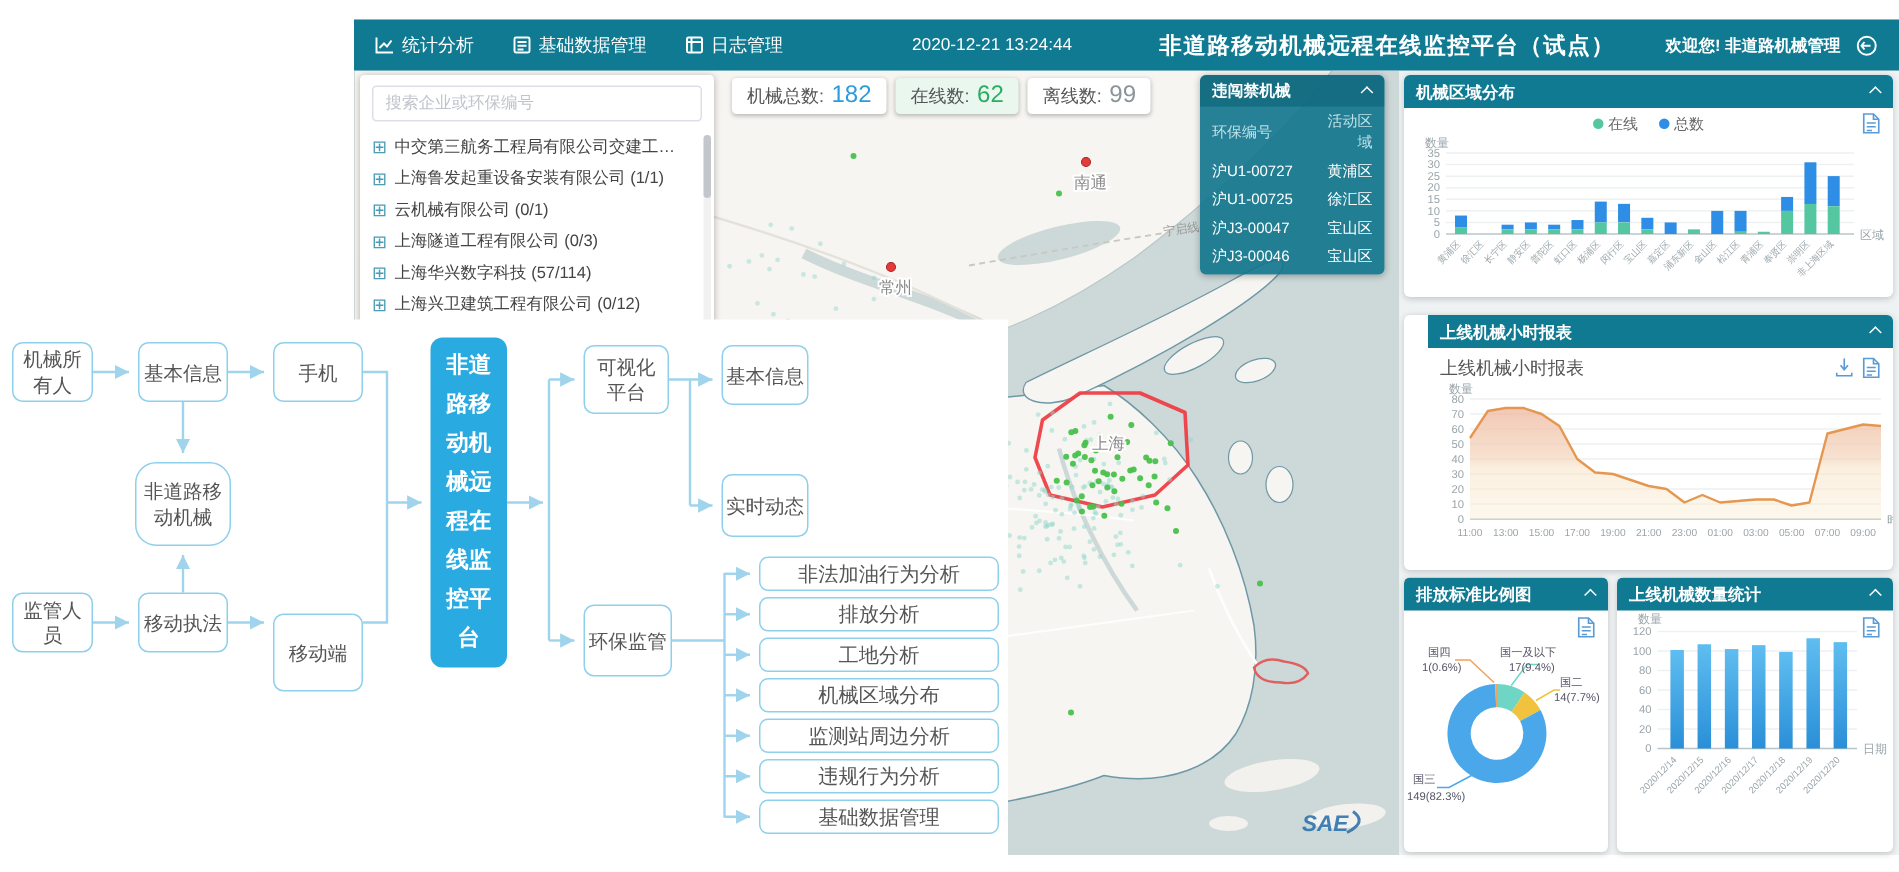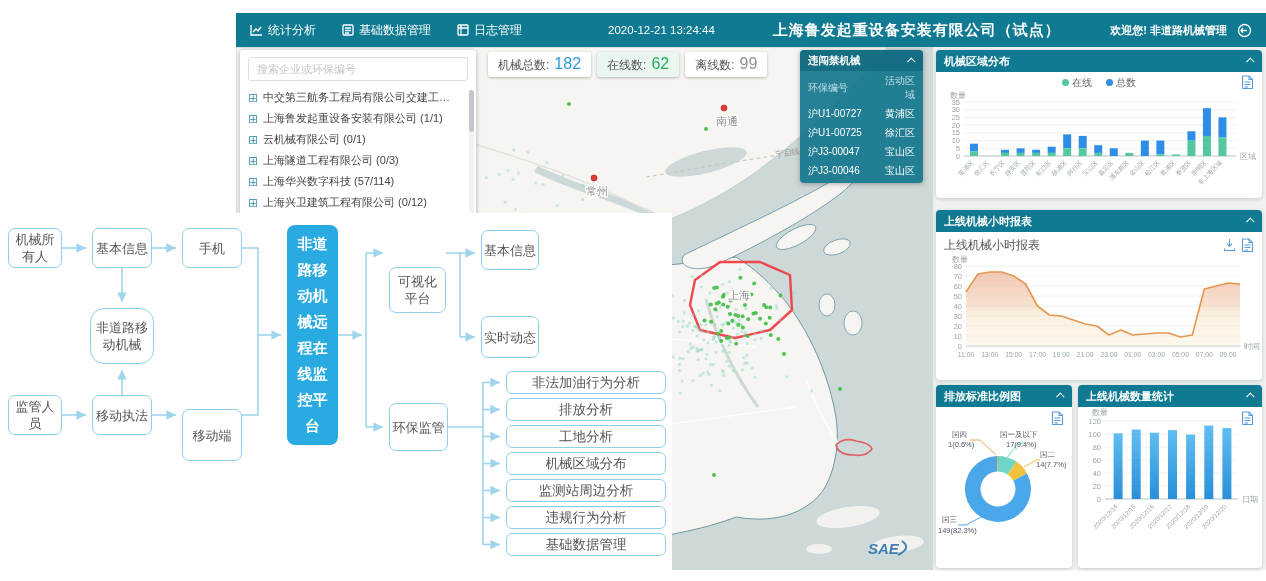--- a/index.html
+++ b/index.html
@@ -46,21 +46,21 @@
   #restrictedPanel .panel-hdr { background:rgba(10,95,116,.55); height:21px; font-size:10.5px; }
   #restrictedPanel table { width:100%; border-collapse:collapse; font-size:10px; }
   #restrictedPanel th { color:#bfe0e8; font-weight:normal; text-align:left; padding:3px 8px 2px 8px; }
   #restrictedPanel th:last-child, #restrictedPanel td:last-child { text-align:right; }
   #restrictedPanel td { padding:2.5px 8px; white-space:nowrap; }
 
   
   #rightCol { position:absolute; left:697px; top:34px; width:333px; height:523px; background:#eef2f3; z-index:10; }
   .rpanel { position:absolute; background:#fff; border-radius:4px; box-shadow:0 1px 4px rgba(0,0,0,.18); overflow:hidden; }
   #p1 { left:3px; top:3px;   width:326px; height:148px; }
-  #p2 { left:3px; top:163px; width:326px; height:170px; }
+  #p2 { left:3px; top:163px; width:326px; height:170px;padding-left:16px; }
   #p3 { left:3px; top:338px; width:136px; height:183px; }
   #p4 { left:145px; top:338px; width:184px; height:183px; }
   .rbody { position:relative; }
   .legend { display:flex; justify-content:center; gap:14px; font-size:10px; color:#666; padding-top:4px; height:18px; align-items:center; }
   .legend .dot { width:7px; height:7px; border-radius:50%; display:inline-block; margin-right:3px; }
   .picon { position:absolute; cursor:pointer; display:flex; }
   .sub-title { font-size:12px; color:#555; padding:5px 0 0 8px; }
 
   
   #flow { position:absolute; left:0; top:213px; width:672px; height:368px; background:#fff; z-index:50; }
@@ -99,21 +99,21 @@
           <span>
             <svg width="12" height="12" viewBox="0 0 12 12">
               <rect x="1" y="1" width="10" height="10" rx="1" stroke="#fff" stroke-width="1.3" fill="none"></rect>
               <path d="M4,1 V11 M1,4 H11" stroke="#fff" stroke-width="1.3" fill="none"></path>
             </svg>
           </span>
           <span>日志管理</span>
         </div>
       </div>
     <span id="hdrTime">2020-12-21 13:24:44</span>
-    <span id="hdrTitle">上海鲁发起重设备安装有限公司（试点）</span>
+    <span id="hdrTitle">非道路移动机械远程在线监控平台（试点）</span>
     <span id="hdrWelcome">欢迎您! 非道路机械管理</span>
     <span id="logoutIcon">
         <svg width="15" height="15" viewBox="0 0 15 15">
           <circle cx="7.5" cy="7.5" r="6" stroke="#fff" stroke-width="1.3" fill="none"></circle>
           <path d="M4,7.5 H10 M6,5 L4,7.5 L6,10" stroke="#fff" stroke-width="1.3" fill="none"></path>
         </svg>
       </span>
   </div>
 
   <div id="mapWrap">
@@ -762,21 +762,21 @@
   </svg>
 
   <div class="fbox" style="left:8px;top:15px;width:54px;height:40px;">机械所有人</div>
   <div class="fbox" style="left:92px;top:15px;width:60px;height:40px;">基本信息</div>
   <div class="fbox" style="left:182px;top:15px;width:60px;height:40px;">手机</div>
   <div class="fbox" id="fb-nrmm" style="left:90px;top:95px;width:64px;height:56px;">非道路移动机械</div>
   <div class="fbox" style="left:8px;top:182px;width:54px;height:40px;">监管人员</div>
   <div class="fbox" style="left:92px;top:182px;width:60px;height:40px;">移动执法</div>
   <div class="fbox" style="left:182px;top:196px;width:60px;height:52px;">移动端</div>
   <div class="fbox" id="fb-platform" style="left:287px;top:12px;width:51px;height:220px;">非道路移动机械远程在线监控平台</div>
-  <div class="fbox" style="left:389px;top:17px;width:57px;height:46px;margin-top:37px;">可视化平台</div>
+  <div class="fbox" style="left:389px;top:17px;width:57px;height:46px;">可视化平台</div>
   <div class="fbox" style="left:481px;top:17px;width:58px;height:40px;">基本信息</div>
   <div class="fbox" style="left:481px;top:103px;width:58px;height:42px;">实时动态</div>
   <div class="fbox" style="left:389px;top:190px;width:59px;height:48px;">环保监管</div>
   <div id="flowLeaves">
       <div class="leaf" style="left: 506px; top: 158px;">非法加油行为分析</div>
       <div class="leaf" style="left: 506px; top: 185px;">排放分析</div>
       <div class="leaf" style="left: 506px; top: 212px;">工地分析</div>
       <div class="leaf" style="left: 506px; top: 239px;">机械区域分布</div>
       <div class="leaf" style="left: 506px; top: 266px;">监测站周边分析</div>
       <div class="leaf" style="left: 506px; top: 293px;">违规行为分析</div>

